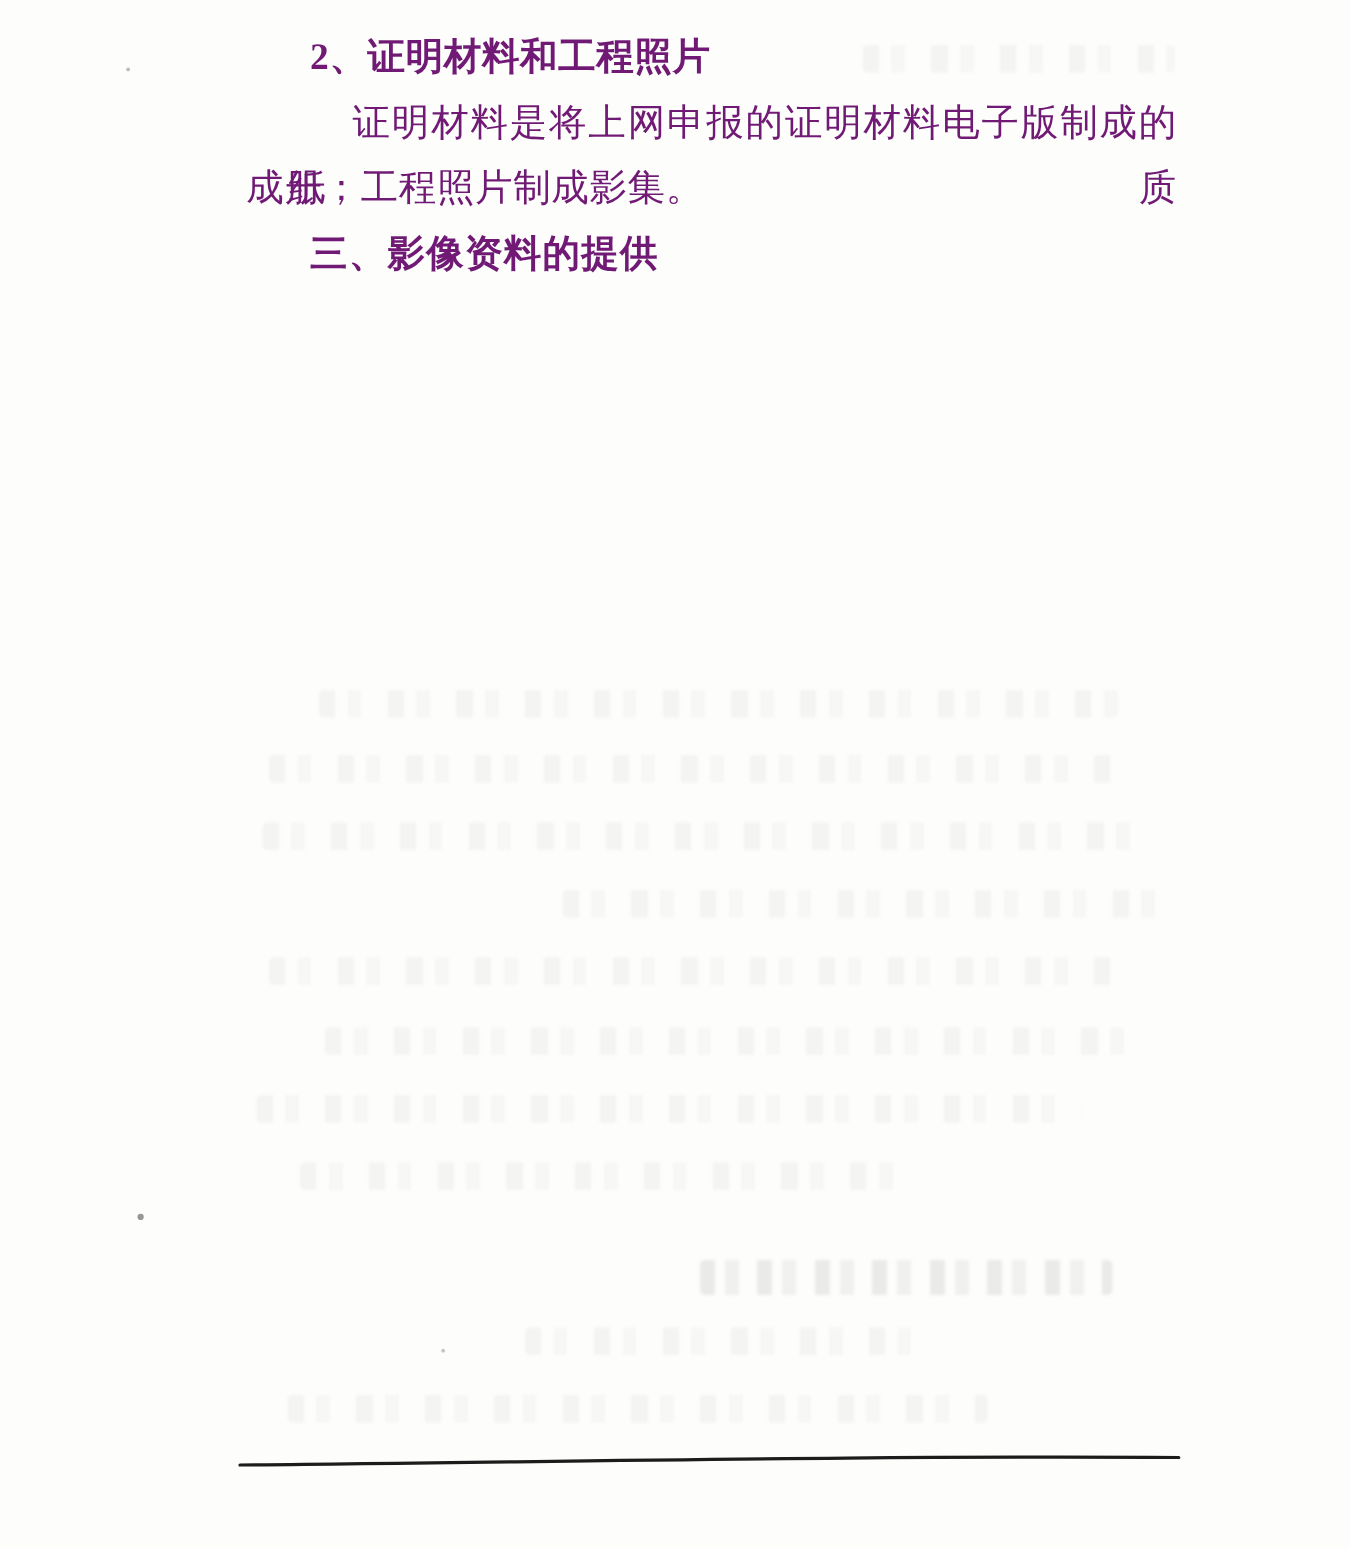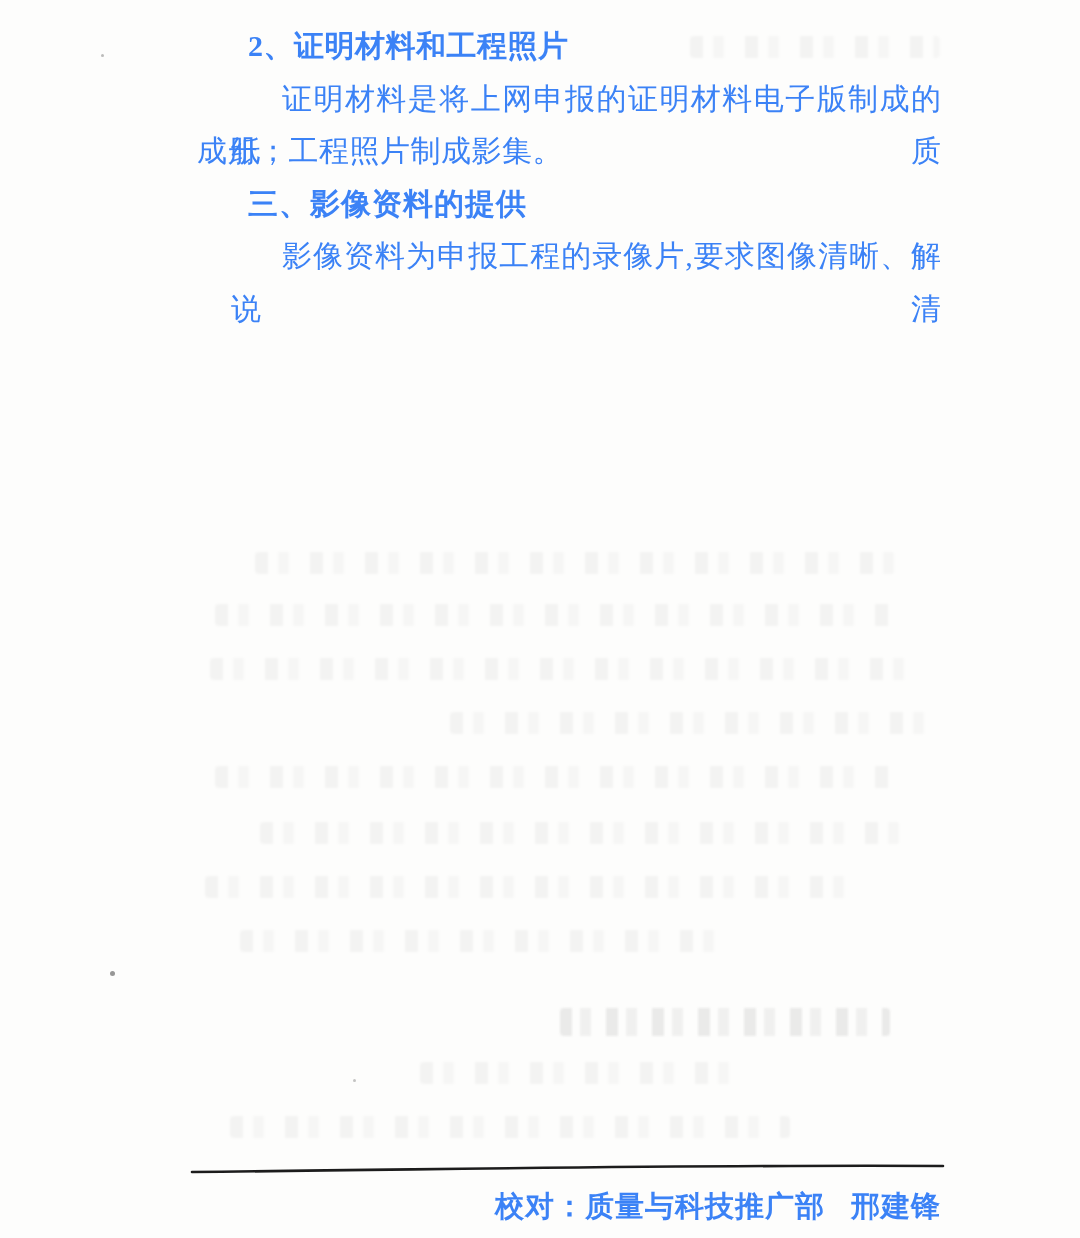--- a/index.html
+++ b/index.html
@@ -2,21 +2,21 @@
 <html><head>
 <meta charset="utf-8">
 <style>
   html,body{margin:0;padding:0;}
   .page{
     position:relative;
     width:1080px;height:1238px;
     background:#fdfdfc;
     overflow:hidden;
     font-family:"Liberation Serif","DejaVu Serif",serif;
-    color:#3b82f6;
+    color:#701a75;
   }
   .doc{
     position:absolute;
     left:197px;top:20px;width:744px;
   }
   .line{
     font-size:30px;
     line-height:52.6px;
     height:52.6px;
     white-space:nowrap;
@@ -74,21 +74,20 @@
 <div class="page">
 
   <div class="doc">
     <div class="line h-num indent">2、证明材料和工程照片</div>
 
     <div class="line just indent">证明材料是将上网申报的证明材料电子版制成的纸质</div>
     <div class="line">成册；工程照片制成影集。</div>
 
     <div class="line h-bold indent">三、影像资料的提供</div>
 
-    <div class="line just indent">影像资料为申报工程的录像片,要求图像清晰、解说清</div>
   </div>
 
   <div class="bleed" style="left:690px;top:36px;width:250px;"></div>
   <div class="bleed" style="left:255px;top:552px;width:640px;"></div>
   <div class="bleed" style="left:215px;top:604px;width:680px;"></div>
   <div class="bleed" style="left:210px;top:658px;width:700px;"></div>
   <div class="bleed" style="left:450px;top:712px;width:490px;"></div>
   <div class="bleed" style="left:215px;top:766px;width:680px;"></div>
   <div class="bleed" style="left:260px;top:822px;width:640px;"></div>
   <div class="bleed" style="left:205px;top:876px;width:660px;"></div>
@@ -100,17 +99,14 @@
   <div class="speck" style="left:101px;top:54px;width:3px;height:3px;opacity:.45;"></div>
   <div class="speck" style="left:110px;top:971px;width:5px;height:5px;opacity:.7;"></div>
   <div class="speck" style="left:353px;top:1079px;width:3px;height:3px;opacity:.4;"></div>
 
   <div class="footer-rule">
     <svg width="756" height="14" viewBox="0 0 756 14" xmlns="http://www.w3.org/2000/svg">
       <path d="M2,10 C 260,7.5 500,2.5 753,4" fill="none" stroke="#1c1c1c" stroke-width="2.6" stroke-linecap="round"></path>
     </svg>
   </div>
 
-  <div class="footer">
-    <span>校对：</span><span>质量与科技推广部</span><span class="gap">邢建锋</span>
-  </div>
 
 </div>
 
 </body></html>

